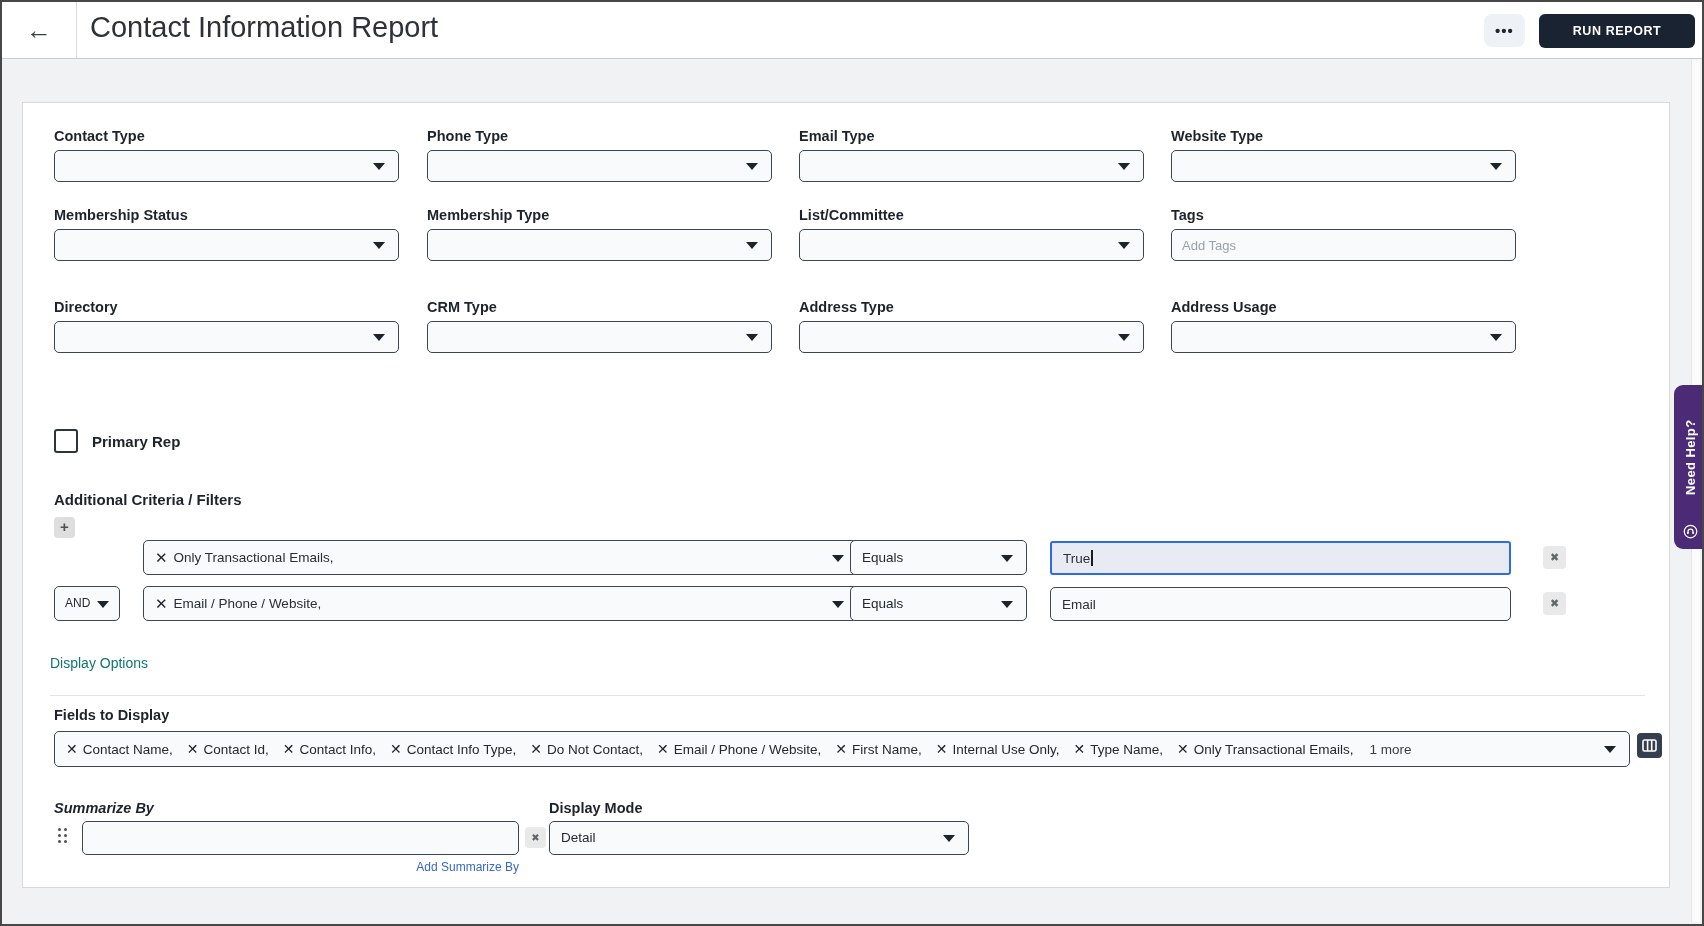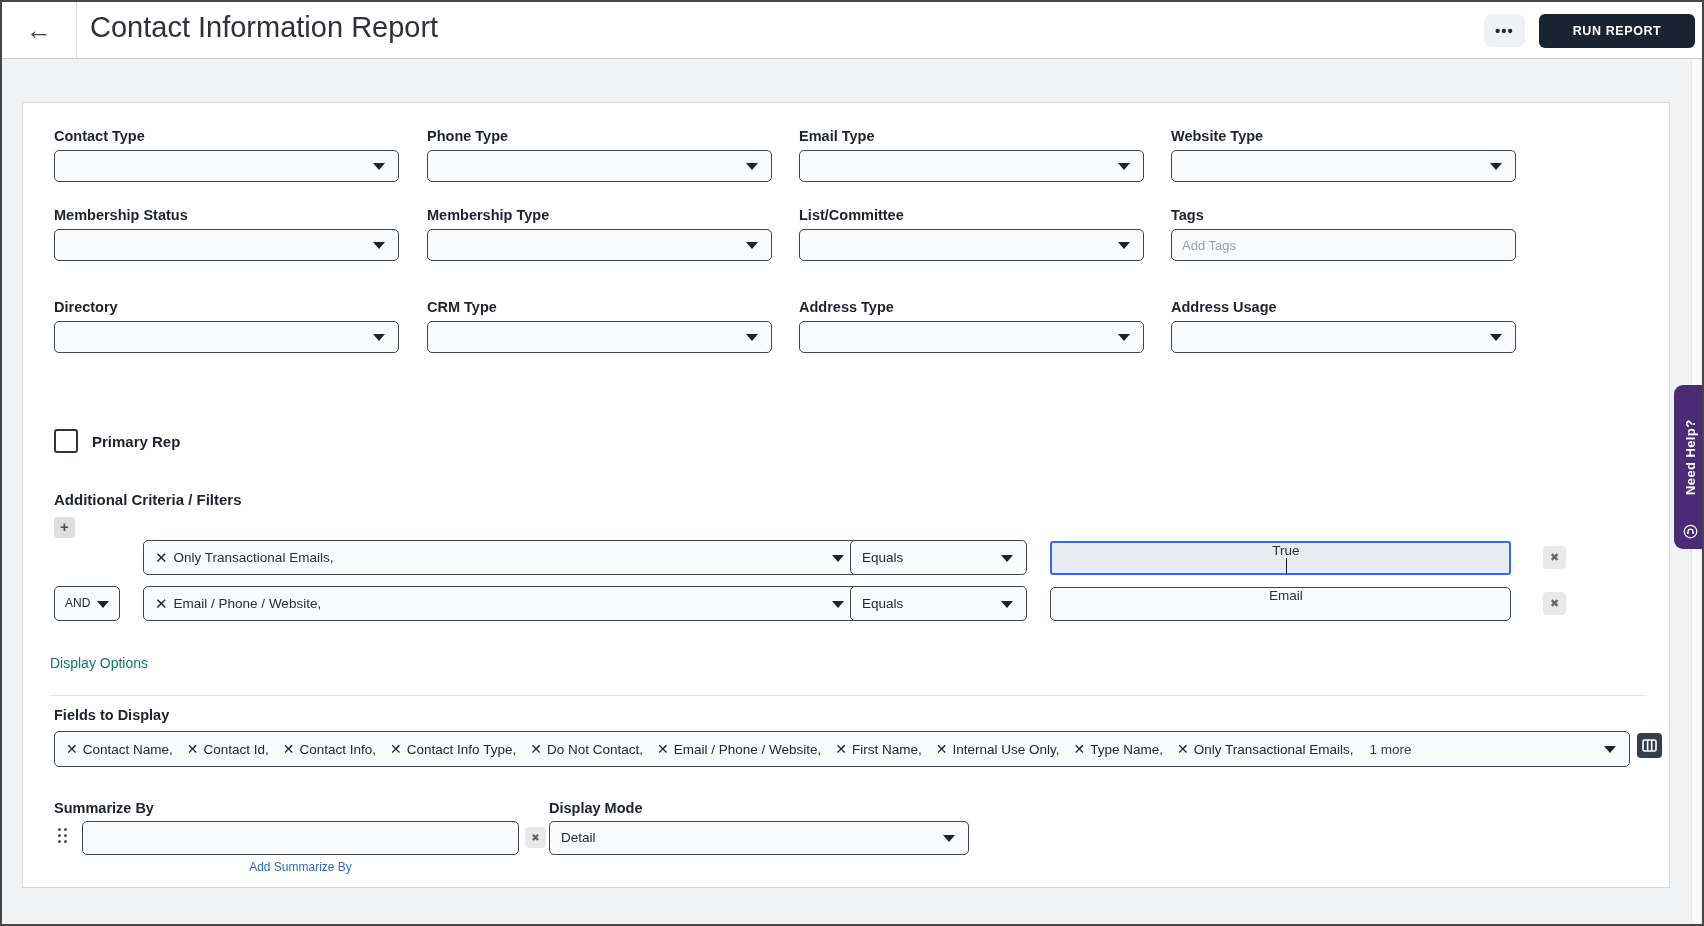--- a/index.html
+++ b/index.html
@@ -54,21 +54,21 @@
   .field-sel { position:absolute; left:120px; top:0; width:715px; height:35px; background:#f8fafc;
                border:1px solid #3d4550; border-radius:5px; display:flex; align-items:center;
                padding-left:11px; cursor:pointer; }
   .op-sel { position:absolute; left:827px; top:0; width:177px; height:35px; background:#f8fafc;
             border:1px solid #3d4550; border-radius:5px; font-size:13.5px; color:#24282f;
             line-height:33px; padding-left:11px; cursor:pointer; }
   .x-glyph { font-size:15px; color:#20242b; margin-right:6px; font-weight:400; }
   .sel-text { font-size:13.5px; color:#2a2e35; }
   .val-input { position:absolute; left:1027px; top:1px; width:461px; height:34px; background:#f8fafc;
                border:1px solid #3d4550; border-radius:5px; display:flex; align-items:center;
-               padding-left:11px; font-size:13.5px; color:#2b2f36;flex-direction:column; }
+               padding-left:11px; font-size:13.5px; color:#2b2f36; }
   .val-input.focused { background:#e8ecf2; border:2px solid #2f6ae8; border-radius:3px; }
   .cursor-bar { display:inline-block; width:1.5px; height:16px; background:#1c1c1c; margin-left:1px; }
   .rm-btn { position:absolute; left:1520px; top:6px; width:23px; height:23px; background:#e9e9ea;
             border-radius:4px; color:#5f666e; font-size:11px; font-weight:700; text-align:center;
             line-height:23px; cursor:pointer; }
 
   
   .disp-title { position:absolute; left:27px; top:552px; font-size:14px; color:#0f766e; }
   .divider { position:absolute; left:27px; right:24px; top:592px; height:1px; background:#e4e4e4; }
   .ftd-label { position:absolute; left:31px; top:604px; font-size:14.5px; font-weight:700; color:#1d222b; }
@@ -77,32 +77,32 @@
               padding:0 40px 0 11px; overflow:hidden; cursor:pointer; }
   .chip { display:flex; align-items:center; margin-right:14px; white-space:nowrap; }
   .chip .x-glyph { font-size:14px; margin-right:5px; }
   .chip-text { font-size:13.5px; color:#24282f; }
   .more-chip { font-size:13.5px; color:#3a3f46; margin-left:2px; white-space:nowrap; }
   .cols-btn { position:absolute; left:1614px; top:630px; width:25px; height:25px; background:#333e4f;
               border-radius:4px; display:flex; align-items:center; justify-content:center; cursor:pointer; }
 
   
   .bottom { position:absolute; left:0; top:697px; width:100%; height:85px; }
-  .sum-label { position:absolute; left:31px; top:0; font-size:14.5px; font-weight:700; color:#1d222b; }
+  .sum-label { position:absolute; left:31px; top:0; font-size:14.5px; font-weight:700; color:#1d222b;font-style:italic; }
   .dm-label { position:absolute; left:526px; top:0; font-size:14.5px; font-weight:700; color:#1d222b; }
   .drag-dots { position:absolute; left:35px; top:28px; display:grid; grid-template-columns:3px 3px;
                grid-gap:3px; cursor:grab; }
   .drag-dots span { width:3px; height:3px; background:#4b5058; border-radius:50%; }
   .sum-input { position:absolute; left:59px; top:21px; width:437px; height:34px; background:#f8fafc;
                border:1px solid #3d4550; border-radius:5px; padding:0 10px; font-size:13.5px;
                font-family:"Liberation Sans","DejaVu Sans",sans-serif; }
   .sum-x { position:absolute; left:502px; top:27px; width:21px; height:21px; background:#e9e9ea;
            border-radius:4px; color:#5f666e; font-size:10px; font-weight:700; text-align:center;
            line-height:21px; cursor:pointer; }
-  .add-link { position:absolute; left:59px; top:60px; width:437px; text-align:center;
+  .add-link { position:absolute; left:59px; top:60px; width:437px; text-align:right;
               font-size:12px; color:#3668c9; cursor:pointer; }
   .dm-sel { position:absolute; left:526px; top:21px; width:420px; height:34px; background:#f8fafc;
             border:1px solid #3d4550; border-radius:5px; font-size:13.5px; color:#24282f;
             line-height:32px; padding-left:11px; cursor:pointer; }
 
   
   .scroll-strip { position:absolute; top:58px; right:2px; bottom:2px; width:9px; background:#fbfbfc;
                   border-left:1px solid #e6e6e6; }
   .help-tab { position:absolute; left:1672px; top:383px; width:32px; height:164px; background:#4b2a76;
               border-radius:9px 0 0 9px; z-index:6; cursor:pointer; display:flex; flex-direction:column;

